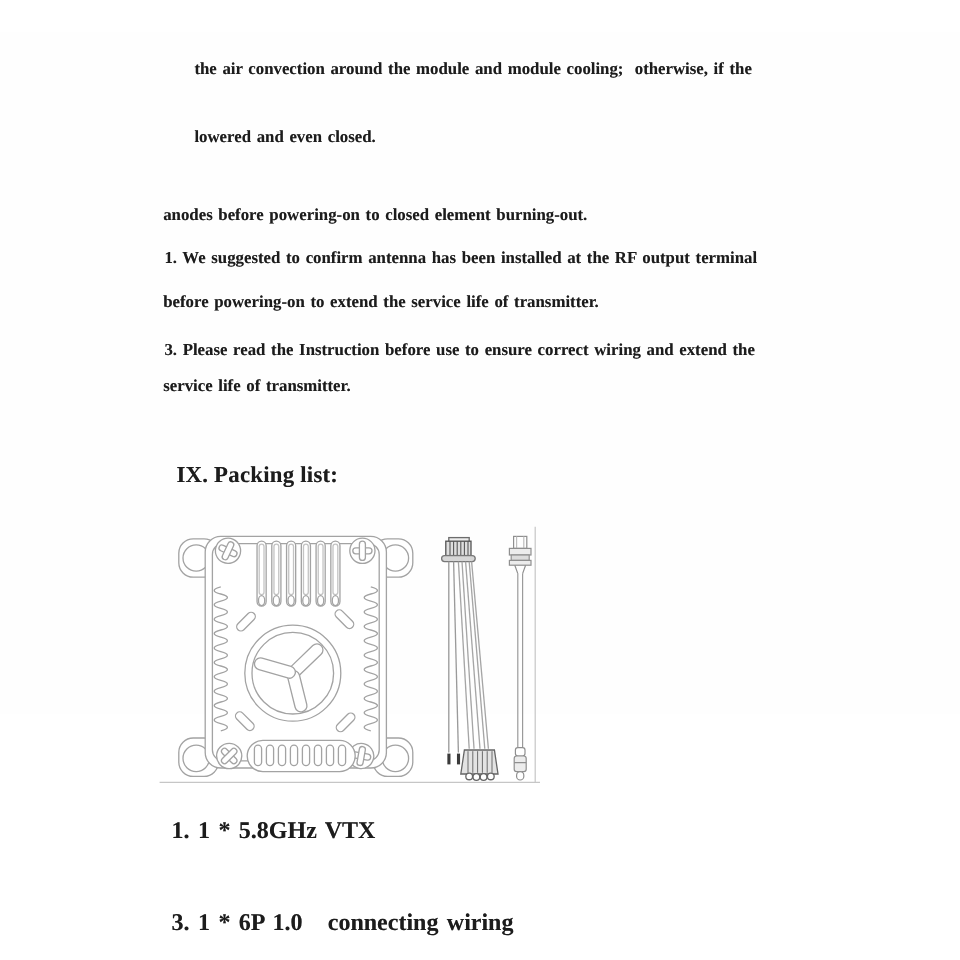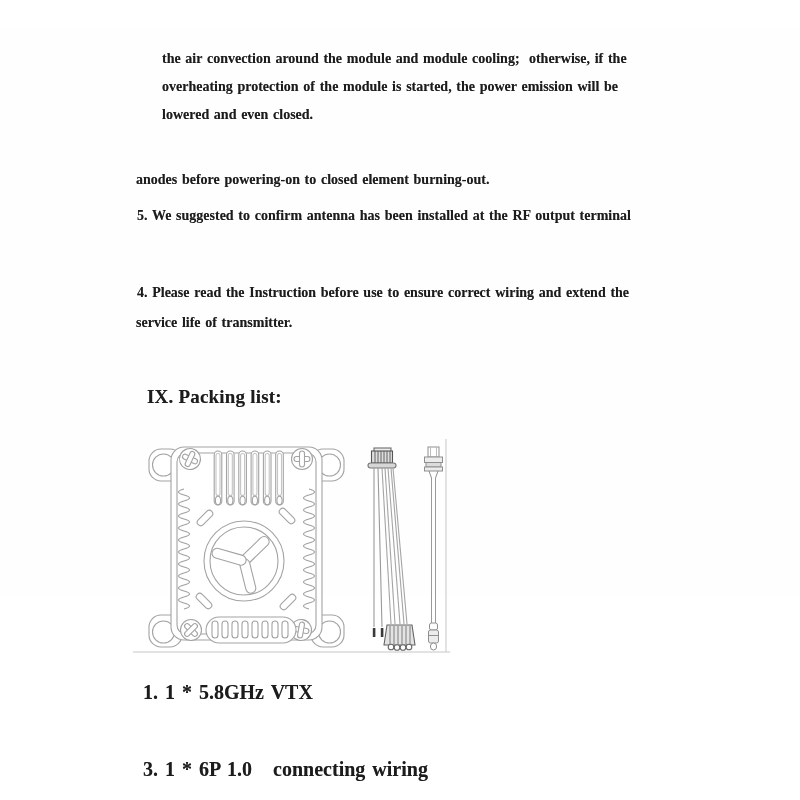--- a/index.html
+++ b/index.html
@@ -45,25 +45,25 @@
   .figure-svg{
     position:absolute;left:133px;top:400px;width:317px;height:230px;
   }
 </style>
 </head>
 <body>
 
 <div class="page">
 
   <div class="tline body-line l0">the air convection around the module and module cooling;  otherwise, if the</div>
-  <div class="tline body-line l1">overheating protection of the module is started, the power emission will be</div>
   <div class="tline body-line l2">lowered and even closed.</div>
   <div class="tline body-line l4">anodes before powering-on to closed element burning-out.</div>
-  <div class="tline body-line l5">5. We suggested to confirm antenna has been installed at the RF output terminal</div>
-  <div class="tline body-line l7">4. Please read the Instruction before use to ensure correct wiring and extend the</div>
+  <div class="tline body-line l5">1. We suggested to confirm antenna has been installed at the RF output terminal</div>
+  <div class="tline body-line l6">before powering-on to extend the service life of transmitter.</div>
+  <div class="tline body-line l7">3. Please read the Instruction before use to ensure correct wiring and extend the</div>
   <div class="tline heading">IX. Packing list:</div>
 
   <div class="tline body-line l8">service life of transmitter.</div>
 
   <svg class="figure-svg" viewBox="133 400 317 230" xmlns="http://www.w3.org/2000/svg">
 
     <g stroke="#a3a3a3" fill="none" stroke-width="1.1">
 
       <rect x="149" y="422" width="33" height="32" rx="12" fill="#ffffff"></rect>
       <rect x="311" y="422" width="33" height="32" rx="12" fill="#ffffff"></rect>

